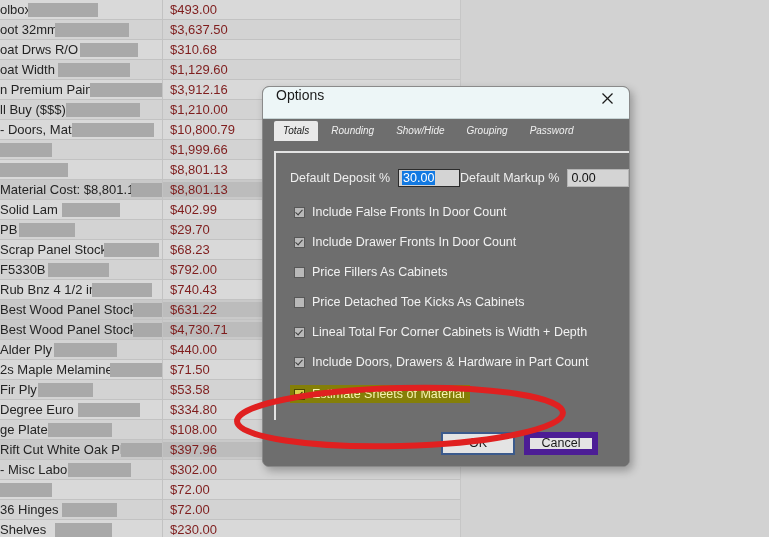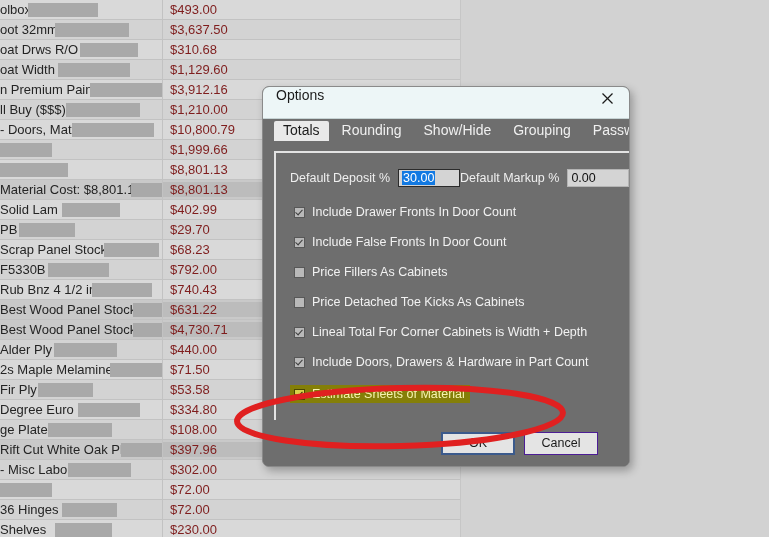--- a/index.html
+++ b/index.html
@@ -127,27 +127,28 @@
 
   #tabstrip {
     height: 22px;
     padding: 7px 0 0 11px;
     display: flex;
     align-items: flex-end;
     box-sizing: border-box;
     background: #6e6e6e;
   }
   .tab {
-    font-size: 14px;
+    font-size: 10px;
     color: #f0f0f0;
     padding: 2px 9px 3px 9px;
     margin-right: 4px;
     cursor: pointer;
     white-space: nowrap;
     line-height: 15px;
+    font-style: italic;
   }
   .tab.active {
     background: #e9e9e9;
     color: #1b1b1b;
     border-radius: 2px 2px 0 0;
   }
 
   #tabpanel {
     position: absolute;
     left: 11px;
@@ -254,21 +255,21 @@
     align-items: center;
     justify-content: flex-end;
     padding-right: 31px;
     box-sizing: border-box;
     background: #6e6e6e;
   }
   .dlg-btn {
     width: 74px;
     height: 23px;
     background: #e4e4e4;
-    border: 1px solid #4c1d95;
+    border: 6px solid #4c1d95;
     box-sizing: border-box;
     font-size: 12.5px;
     color: #1b1b1b;
     display: flex;
     align-items: center;
     justify-content: center;
     cursor: pointer;
     margin-left: 9px;
   }
   .dlg-btn.default {
@@ -510,27 +511,27 @@
       <span class="field-label" id="markup-label">Default Markup %</span>
       <span class="field-box plain">
           <span>0.00</span>
         </span>
     </div>
 
     <div id="checkbox-list">
         <div class="cb-row">
           <div class="" style="display: flex; align-items: center;">
             <span class="cbox checked"></span>
-            <span class="cb-label">Include Drawer Fronts In Door Count</span>
+            <span class="cb-label">Include False Fronts In Door Count</span>
           </div>
         </div>
         <div class="cb-row">
           <div class="" style="display: flex; align-items: center;">
             <span class="cbox checked"></span>
-            <span class="cb-label">Include False Fronts In Door Count</span>
+            <span class="cb-label">Include Drawer Fronts In Door Count</span>
           </div>
         </div>
         <div class="cb-row">
           <div class="" style="display: flex; align-items: center;">
             <span class="cbox"></span>
             <span class="cb-label">Price Fillers As Cabinets</span>
           </div>
         </div>
         <div class="cb-row">
           <div class="" style="display: flex; align-items: center;">

